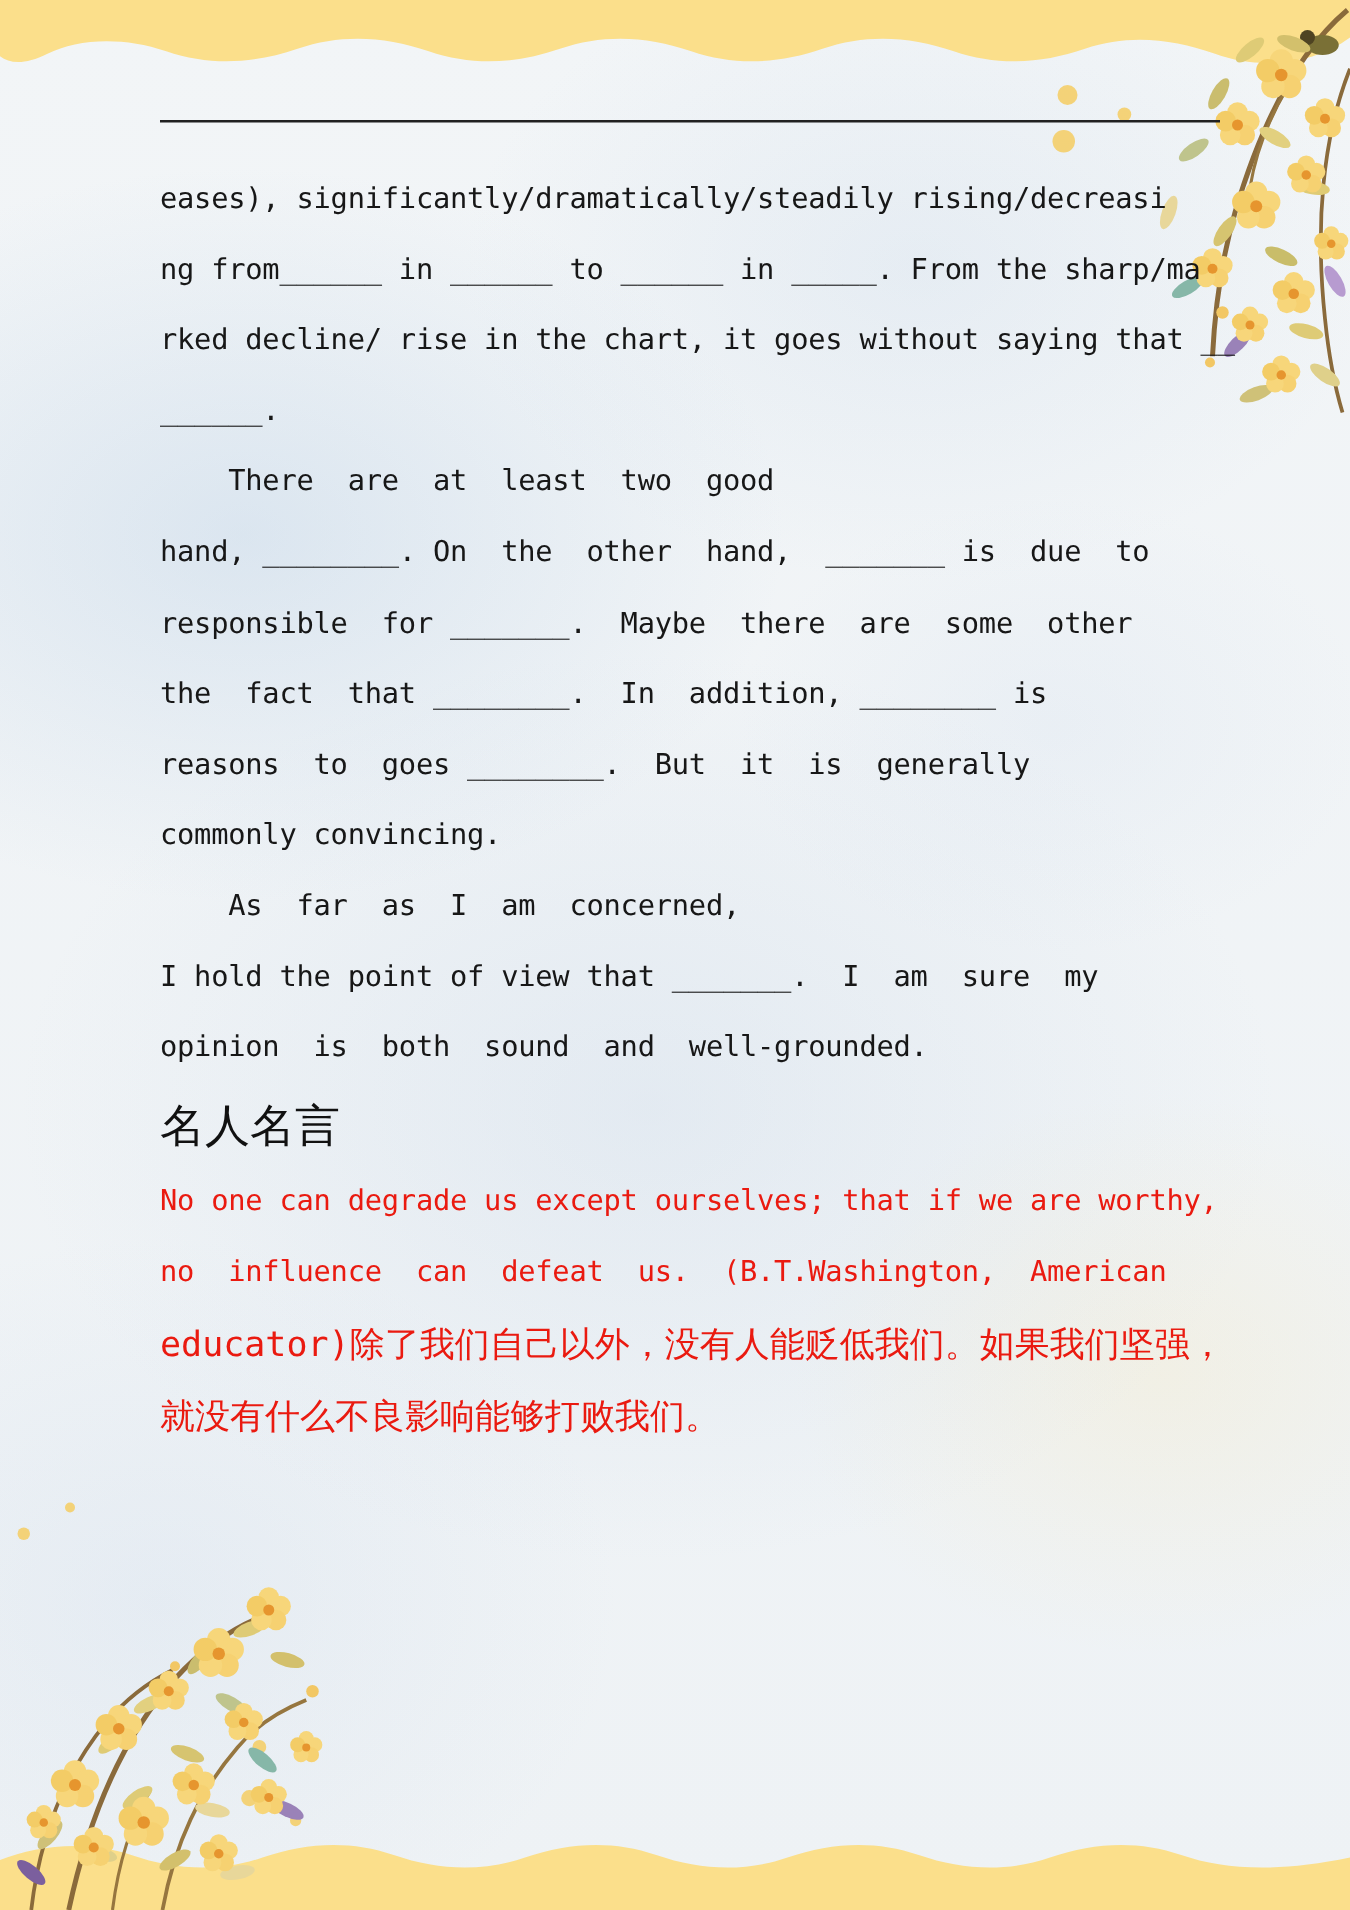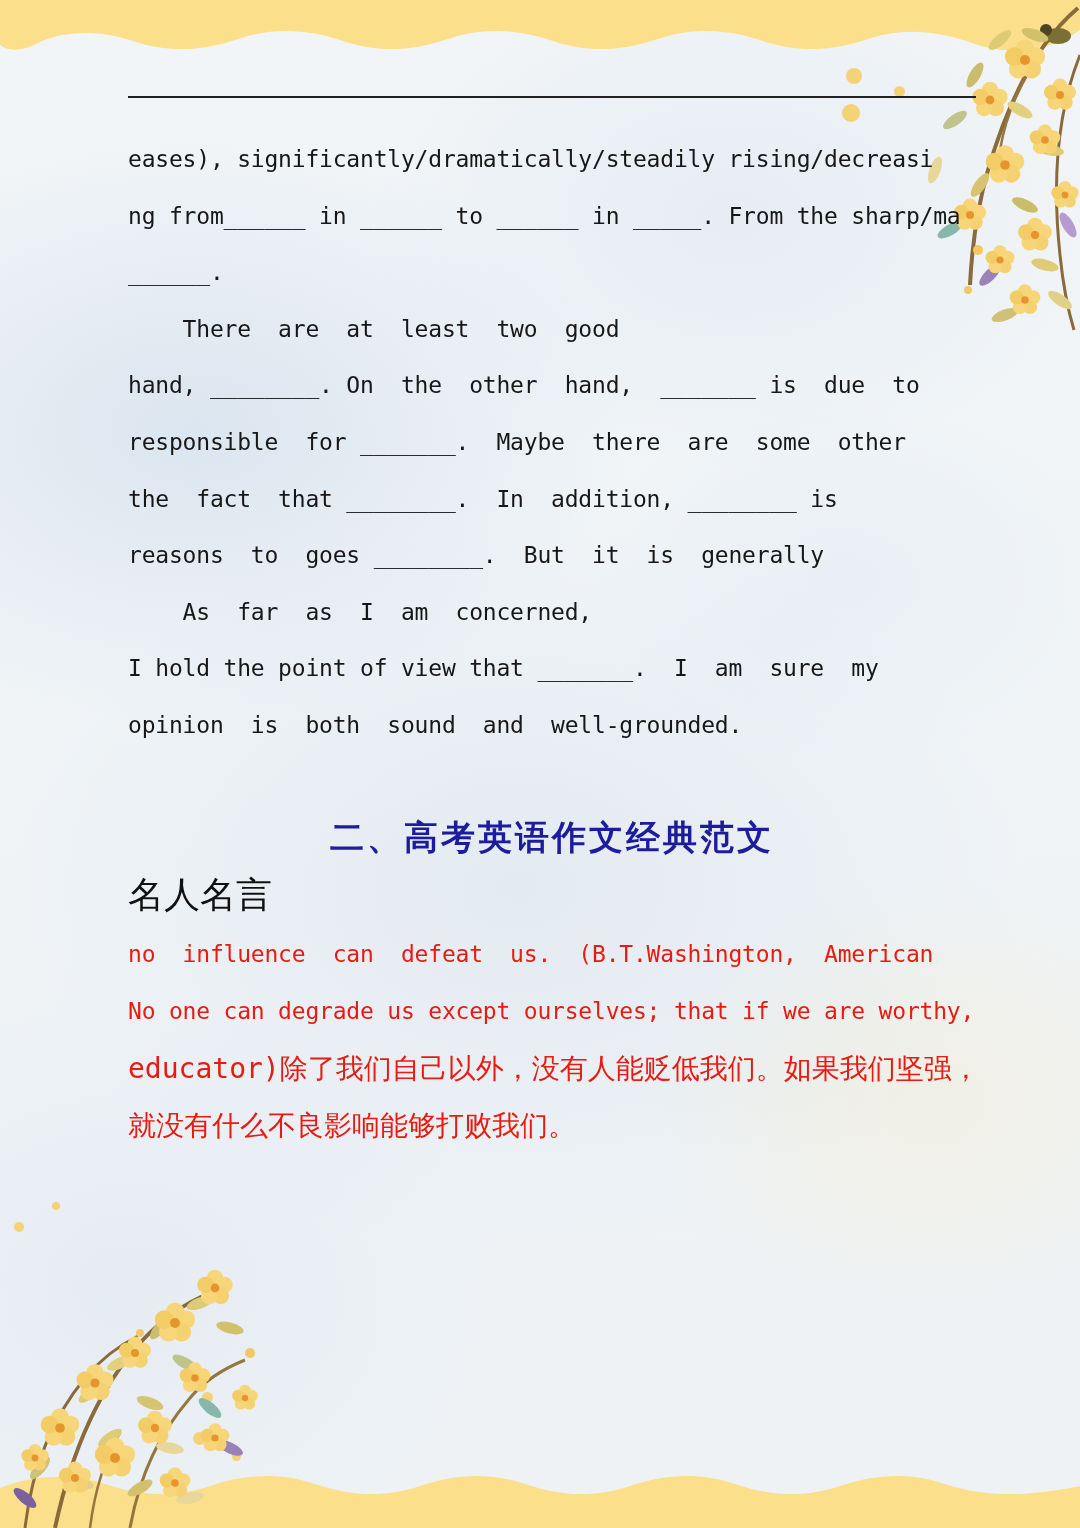--- a/index.html
+++ b/index.html
@@ -191,33 +191,34 @@
     <use href="#blossom" transform="translate(245,270) scale(0.8)"></use>
     <circle cx="250" cy="225" r="5" fill="#f2c764"></circle>
     <circle cx="140" cy="205" r="4" fill="#f2c764"></circle>
   </svg>
 
   <div class="divider"></div>
 
   <div class="content">
     <div class="bodyline">eases), significantly/dramatically/steadily rising/decreasi</div>
     <div class="bodyline">ng from______ in ______ to ______ in _____. From the sharp/ma</div>
+    <div class="bodyline">rked decline/ rise in the chart, it goes without saying that __</div>
     <div class="bodyline">______.</div>
     <div class="bodyline">    There  are  at  least  two  good</div>
     <div class="bodyline">hand, ________. On  the  other  hand,  _______ is  due  to</div>
     <div class="bodyline">responsible  for _______.  Maybe  there  are  some  other</div>
     <div class="bodyline">the  fact  that ________.  In  addition, ________ is</div>
     <div class="bodyline">reasons  to  goes ________.  But  it  is  generally</div>
+    <div class="bodyline">commonly convincing.</div>
     <div class="bodyline">    As  far  as  I  am  concerned,</div>
     <div class="bodyline">I hold the point of view that _______.  I  am  sure  my</div>
     <div class="bodyline">opinion  is  both  sound  and  well-grounded.</div>
 
-    <div class="heading">二、高考英语作文经典范文</div>
     <div class="subheading">名人名言</div>
 
     <div class="quote">
+      <div class="quoteline latin">No one can degrade us except ourselves; that if we are worthy,</div>
       <div class="quoteline latin">no  influence  can  defeat  us.  (B.T.Washington,  American</div>
-      <div class="quoteline latin">No one can degrade us except ourselves; that if we are worthy,</div>
       <div class="quoteline cjk">educator)除了我们自己以外，没有人能贬低我们。如果我们坚强，</div>
       <div class="quoteline cjk">就没有什么不良影响能够打败我们。</div>
     </div>
   </div>
 </div>
 
 </body></html>

